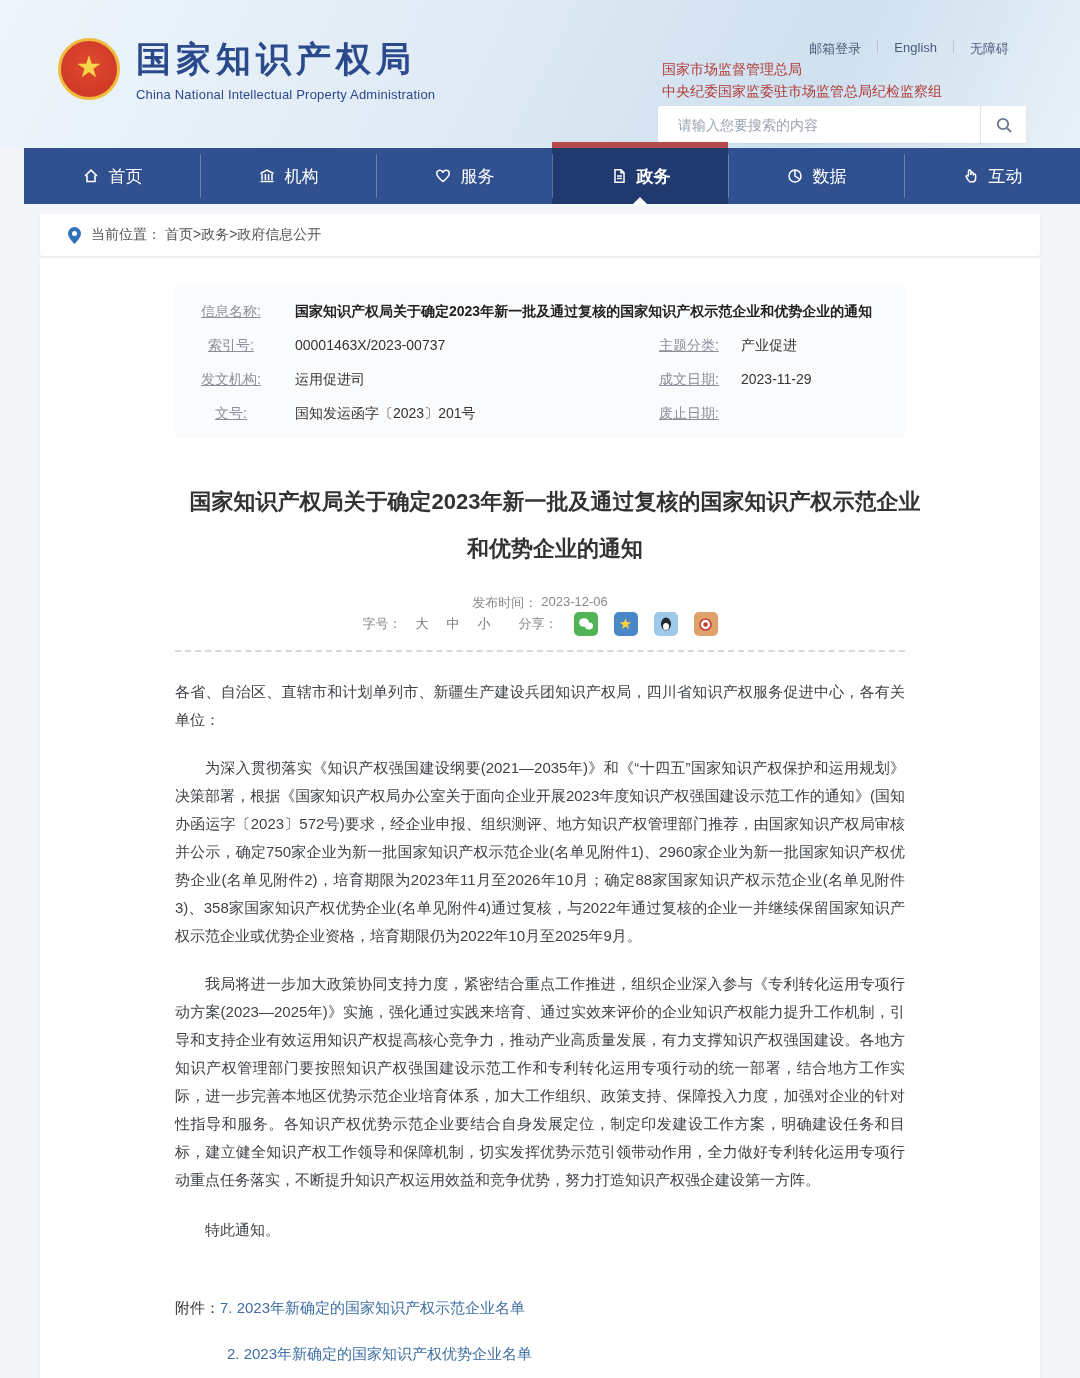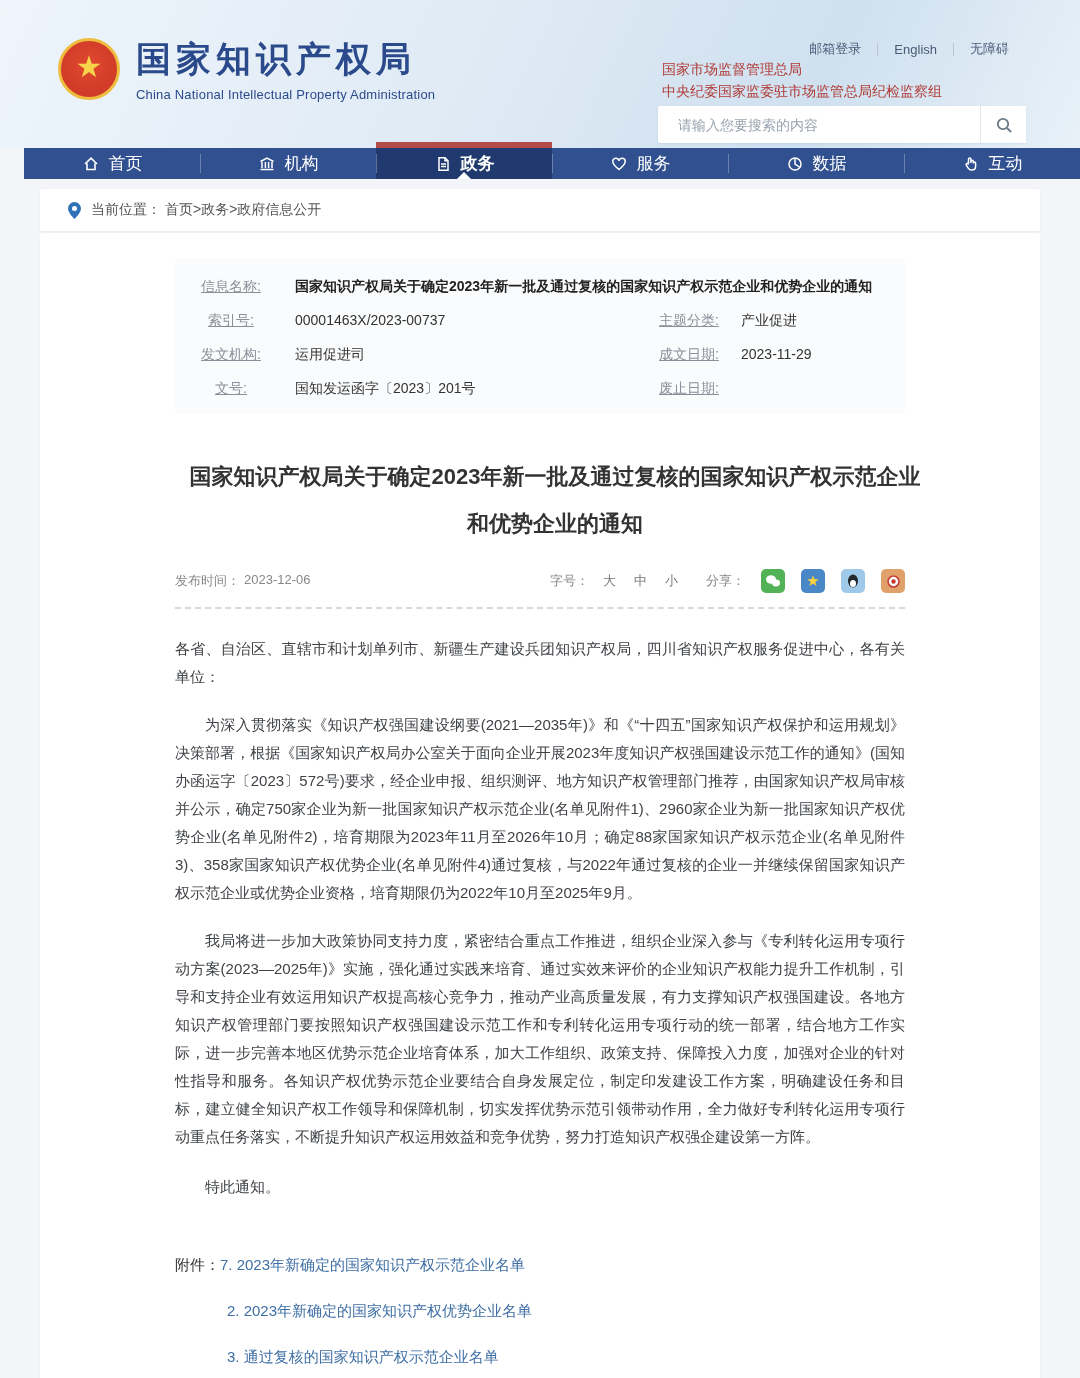--- a/index.html
+++ b/index.html
@@ -25,40 +25,40 @@
     background:radial-gradient(circle at 50% 42%, #e0492f 0%, var(--emblem_red) 70%);
     border:3px solid var(--emblem_gold);
     display:flex;align-items:center;justify-content:center;flex:0 0 auto;
   }
   .emblem .star{color:#f7d54a;font-size:30px;line-height:1;transform:translateY(-2px);}
   .logo-text{margin-left:16px;}
   .logo-title{font-size:35px;font-weight:bold;color:var(--brand_navy);letter-spacing:5px;}
   .logo-sub{font-size:13px;font-weight:normal;color:var(--brand_navy);margin-top:4px;letter-spacing:.2px;}
   .top-links{
     position:absolute;right:55px;top:40px;font-size:13px;color:#4a5b78;
-    display:flex;align-items:center;
+    display:flex;
   }
   .top-links .tlink{cursor:pointer;padding:0 16px;}
   .top-links .sep{width:1px;height:13px;background:#b8c4d6;}
   .org-lines{position:absolute;left:662px;top:58px;font-size:14px;color:var(--org_red);line-height:22px;}
   .search-box{
     position:absolute;left:658px;top:106px;width:368px;height:37px;background:#fff;
     display:flex;align-items:center;border-radius:2px;box-shadow:0 1px 2px rgba(40,70,120,.08);
   }
   .search-box input{
     flex:1;border:none;outline:none;height:100%;padding:0 20px;font-size:14px;color:#333;
     font-family:inherit;background:transparent;
   }
   .search-box input::placeholder{color:#9aa4b0;}
   .search-btn{
     width:46px;height:100%;display:flex;align-items:center;justify-content:center;
     border-left:1px solid #e4e7ea;cursor:pointer;background:#fff;border-top:none;border-right:none;border-bottom:none;
   }
   
-  .main-nav{display:flex;height:31px;background:var(--nav_blue);margin-left:24px;}
+  .main-nav{display:flex;height:56px;background:var(--nav_blue);margin-left:24px;}
   .nav-item{
     flex:1;display:flex;align-items:center;justify-content:center;gap:9px;
     color:#fff;font-size:17px;cursor:pointer;position:relative;
   }
   .nav-item + .nav-item::before{
     content:"";position:absolute;left:0;top:6px;bottom:6px;width:1px;background:rgba(255,255,255,.28);
   }
   .nav-item.active{background:var(--nav_active);}
   .nav-item.active::after{
     content:"";position:absolute;bottom:0;left:50%;margin-left:-7px;
@@ -90,21 +90,21 @@
   .meta-value.strong{color:#222;font-weight:bold;}
   .meta-col-left{display:flex;width:470px;flex:0 0 auto;}
   .meta-col-right{display:flex;flex:1;}
   
   .article-title{
     margin:40px auto 0;width:760px;text-align:center;font-size:22px;font-weight:600;
     color:#333;line-height:47px;
   }
   .article-meta{
     margin:22px 0 0;display:flex;justify-content:space-between;align-items:center;
-    font-size:13px;color:#888;
+    font-size:13px;color:#888;flex-direction:column;
   }
   .meta-left{display:flex;gap:4px;}
   .meta-right{display:flex;align-items:center;gap:10px;}
   .fs-option{cursor:pointer;padding:0 4px;color:#777;}
   .share-label{margin-left:14px;}
   .share-icon{
     width:24px;height:24px;border-radius:5px;display:inline-flex;align-items:center;justify-content:center;
     cursor:pointer;margin-left:6px;
   }
   .share-wechat{background:#52b356;}
@@ -172,34 +172,34 @@
     <span>首页</span>
   </div>
   <div class="nav-item">
     <svg width="18" height="18" viewBox="0 0 18 18" fill="none" stroke="#fff" stroke-width="1.5">
         <path d="M2.5 6.5 L9 3 L15.5 6.5"></path>
         <path d="M4 7 v6 M7.4 7 v6 M10.6 7 v6 M14 7 v6"></path>
         <path d="M2.5 14.5 h13"></path>
       </svg>
     <span>机构</span>
   </div>
+  <div class="nav-item">
+    <svg width="18" height="18" viewBox="0 0 18 18" fill="none" stroke="#fff" stroke-width="1.5">
+        <path d="M9 14.5 C5 11.5 2.8 9 2.8 6.6 a3.1 3.1 0 0 1 6.2-.6 a3.1 3.1 0 0 1 6.2.6 C15.2 9 13 11.5 9 14.5 z"></path>
+      </svg>
+    <span>服务</span>
+  </div>
   <div class="nav-item active">
     <span class="red-cap"></span>
     <svg width="18" height="18" viewBox="0 0 18 18" fill="none" stroke="#fff" stroke-width="1.5">
         <path d="M5 2.8 h6 l3 3 v9.4 h-9 z"></path>
         <path d="M11 2.8 v3 h3"></path>
         <path d="M7 9 h5 M7 11.5 h5"></path>
       </svg>
     <span style="font-weight:bold;">政务</span>
-  </div>
-  <div class="nav-item">
-    <svg width="18" height="18" viewBox="0 0 18 18" fill="none" stroke="#fff" stroke-width="1.5">
-        <path d="M9 14.5 C5 11.5 2.8 9 2.8 6.6 a3.1 3.1 0 0 1 6.2-.6 a3.1 3.1 0 0 1 6.2.6 C15.2 9 13 11.5 9 14.5 z"></path>
-      </svg>
-    <span>服务</span>
   </div>
   <div class="nav-item">
     <svg width="18" height="18" viewBox="0 0 18 18" fill="none" stroke="#fff" stroke-width="1.5">
         <circle cx="9" cy="9" r="6"></circle>
         <path d="M9 3 V9 L13.5 12"></path>
       </svg>
     <span>数据</span>
   </div>
   <div class="nav-item">
     <svg width="18" height="18" viewBox="0 0 18 18" fill="none" stroke="#fff" stroke-width="1.5">

